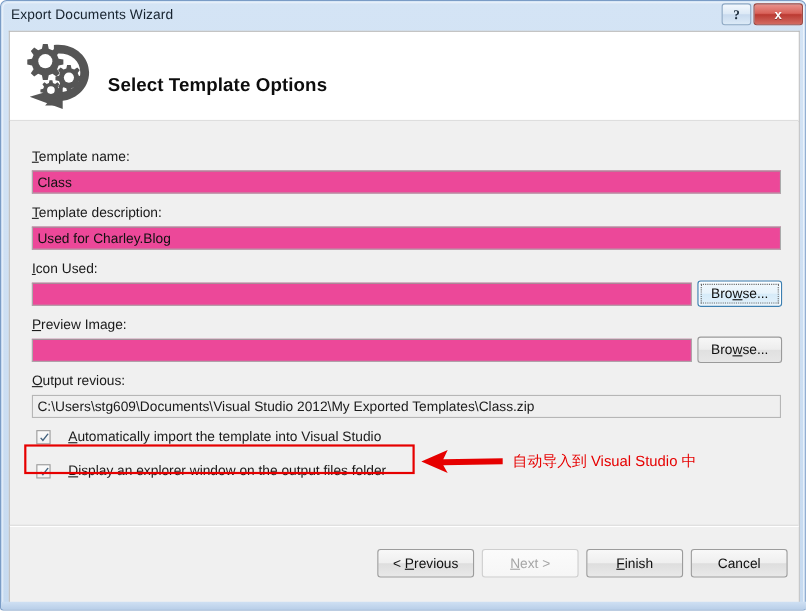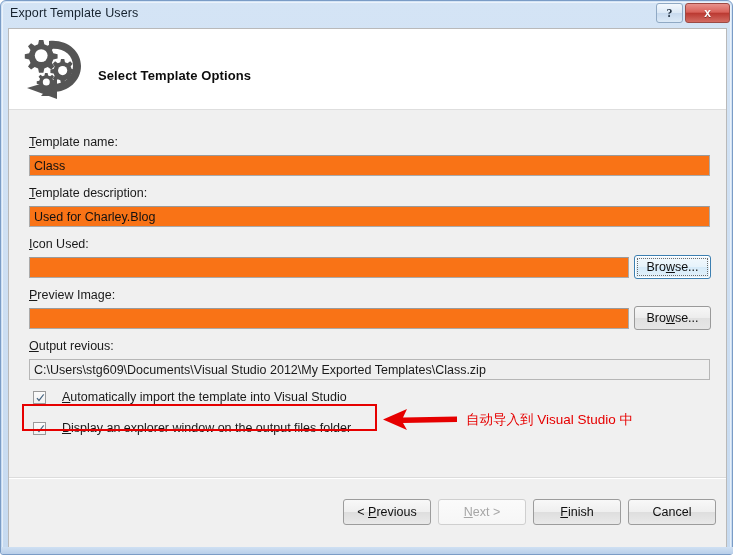--- a/index.html
+++ b/index.html
@@ -116,21 +116,21 @@
     position: absolute;
     left: 6px;
     top: 4px;
     width: 78px;
     height: 70px;
   }
   .header-title {
     position: absolute;
     left: 89px;
     top: 39px;
-    font-size: 13px;
+    font-size: 17px;
     font-weight: bold;
     color: #0d0d0d;
     letter-spacing: 0.1px;
   }
 
   
   .body-area {
     position: absolute;
     left: 0;
     top: 82px;
@@ -145,21 +145,21 @@
     color: #1a1a1a;
     white-space: nowrap;
   }
   .field-label u {
     text-decoration: underline;
   }
 
   .textbox {
     position: absolute;
     box-sizing: border-box;
-    background: #f97316;
+    background: #ec4899;
     border: 1px solid #aaaaaa;
     border-top-color: #9a9a9a;
     font-family: "Liberation Sans", sans-serif;
     font-size: 12.5px;
     color: #111111;
     padding: 0 4px;
     height: 21px;
     line-height: 19px;
     outline: none;
   }
@@ -291,21 +291,21 @@
     border-radius: 0 0 3px 3px;
   }
 </style>
 </head>
 <body>
 
 <div class="window">
   <div class="frame-edge"></div>
 
   <div class="titlebar">
-    <div class="title-text">Export Template Users</div>
+    <div class="title-text">Export Documents Wizard</div>
     <div class="caption-buttons">
       <div class="cap-btn help">?</div>
       <div class="cap-btn close">x</div>
     </div>
   </div>
 
   <div class="client">
 
     <div class="header-band">
       <div class="wiz-icon">

